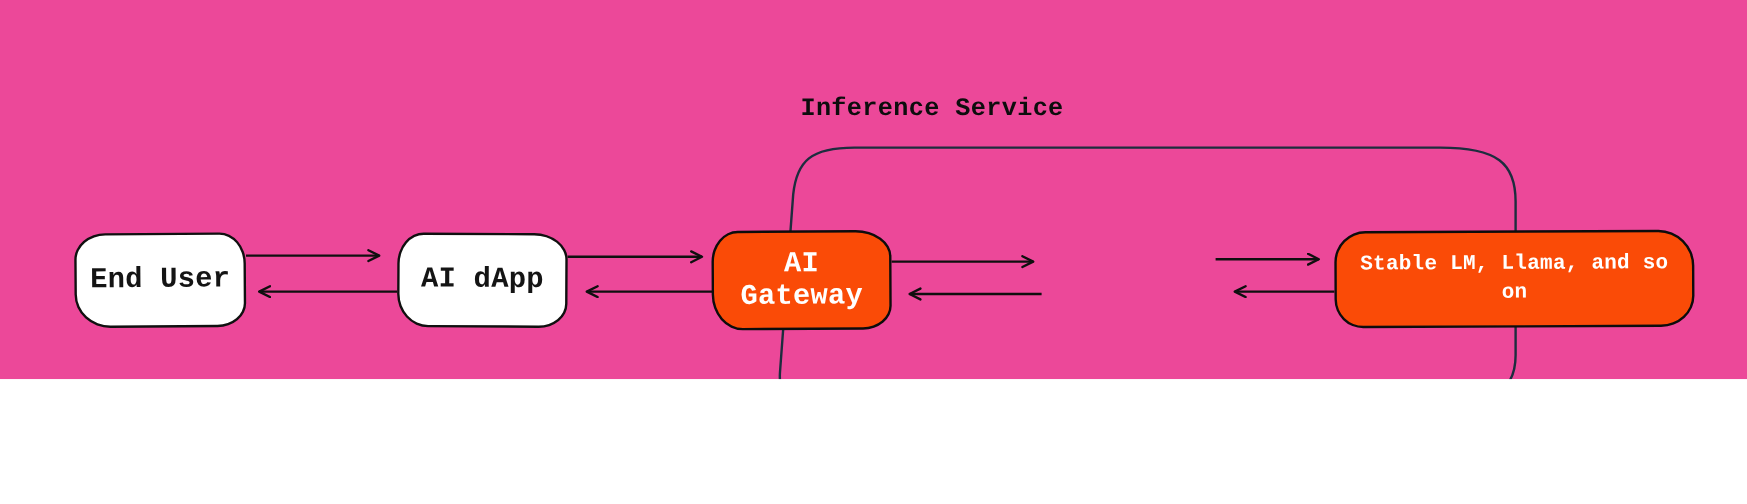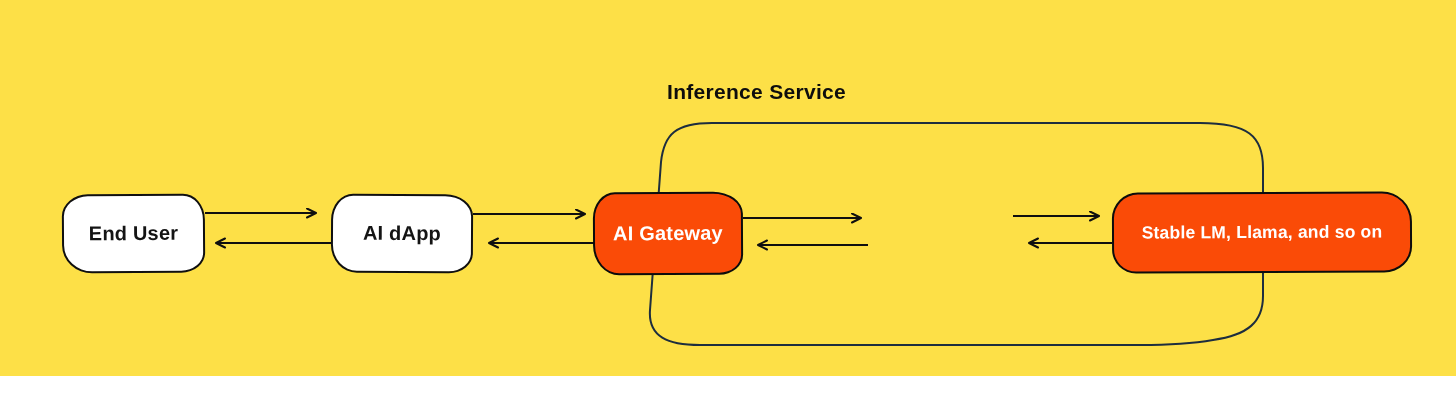--- a/index.html
+++ b/index.html
@@ -1,39 +1,39 @@
 <!DOCTYPE html>
 <html><head>
 <meta charset="utf-8">
 <style>
   html, body { margin: 0; padding: 0; background: #ffffff; }
   .canvas {
     position: relative;
     width: 1456px;
-    height: 376px;
-    background: #fde047;
+    height: 316px;
+    background: #ec4899;
     overflow: hidden;
-    font-family: Liberation Sans, sans-serif;
+    font-family: Liberation Mono, monospace;
   }
   .wires {
     position: absolute;
     left: 0; top: 0;
     width: 1456px; height: 420px;
   }
   .node {
     position: absolute;
     box-sizing: border-box;
     display: flex;
     align-items: center;
     justify-content: center;
     text-align: center;
     border: 2.5px solid #101010;
     background: #ffffff;
     color: #141414;
-    font-size: 20px;
+    font-size: 24px;
     font-weight: 600;
     letter-spacing: 0.2px;
   }
   .node.accent {
     background: #fa4b07;
     color: #ffffff;
     border-color: #0c0c0c;
   }
   .node-end-user {
     left: 62px; top: 194px; width: 143px; height: 79px;

